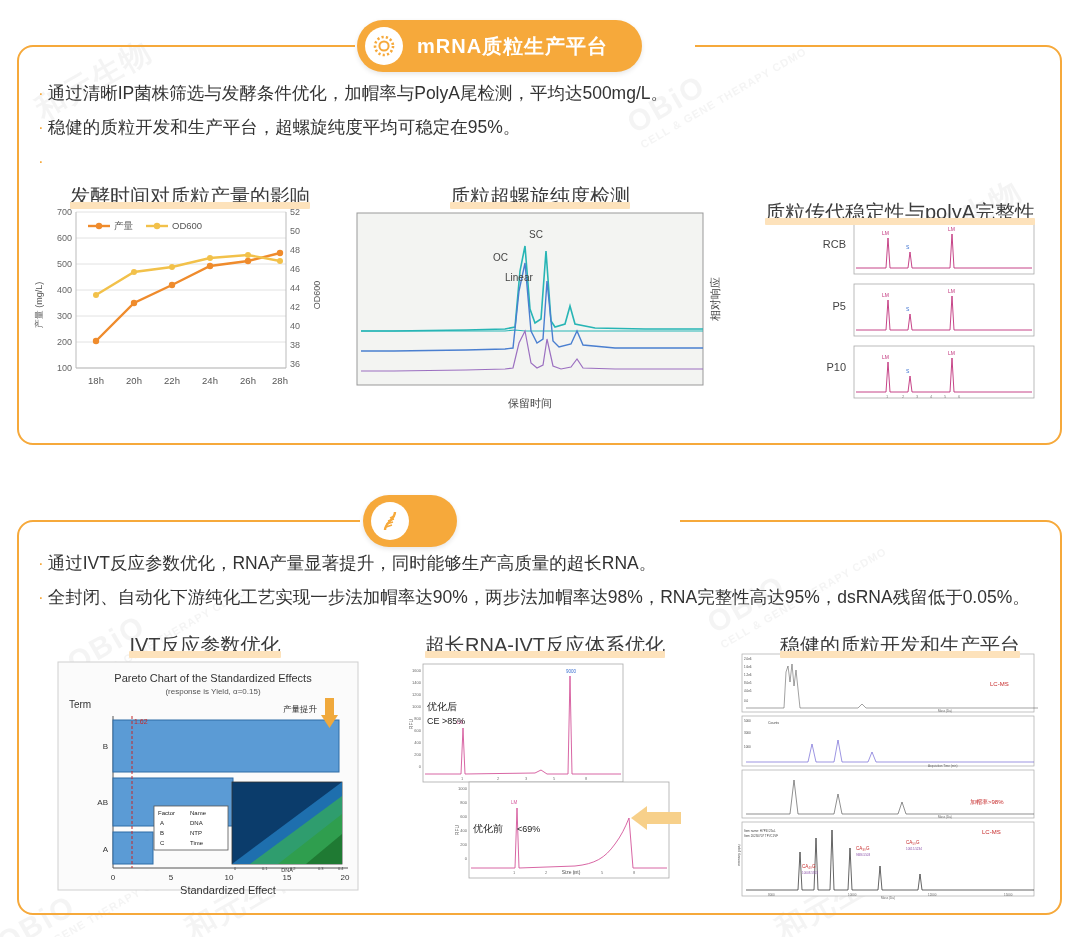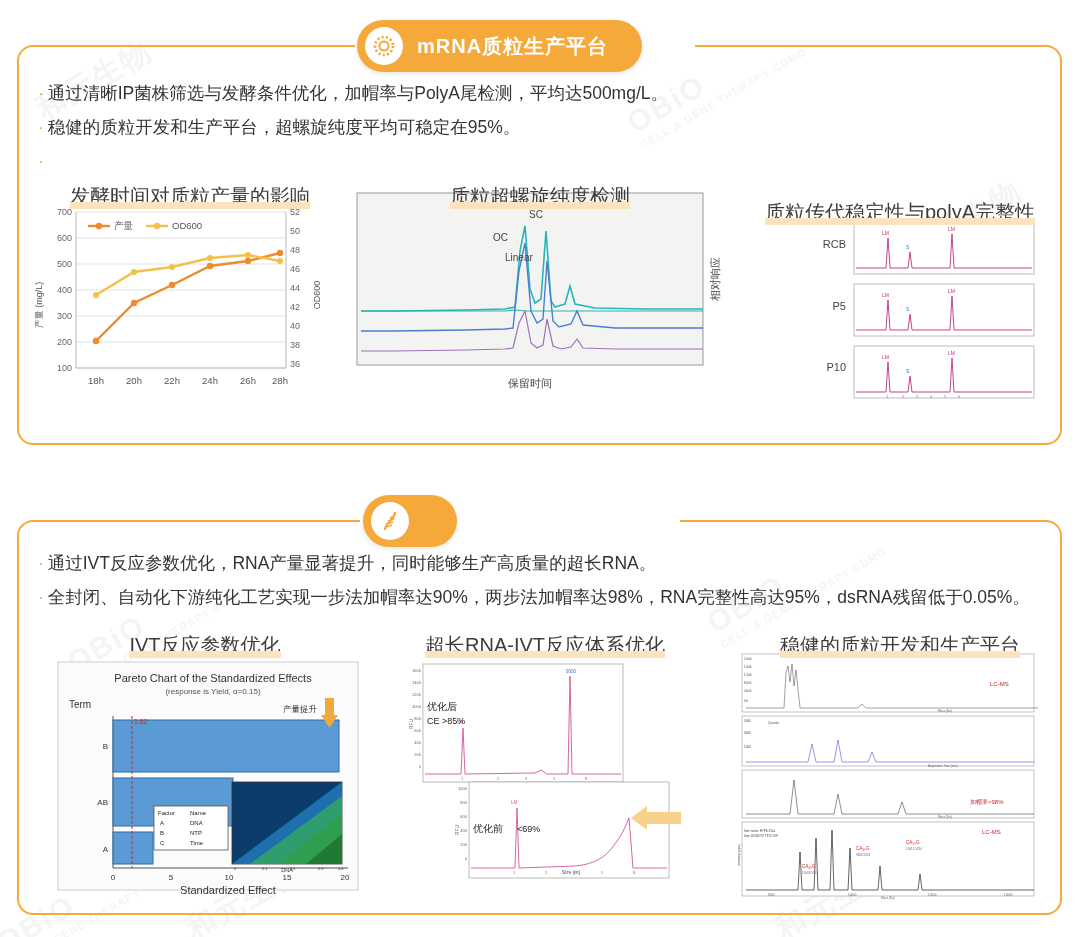--- a/index.html
+++ b/index.html
@@ -206,21 +206,21 @@
     <line x1="60" y1="26" x2="82" y2="26" stroke="#ef8b2c" stroke-width="2.4"></line>
         <circle cx="71" cy="26" r="3.2" fill="#ef8b2c"></circle>
     <text x="86" y="29" font-size="9.5" fill="#555" font-family="Liberation Sans, sans-serif">产量</text>
     <line x1="118" y1="26" x2="140" y2="26" stroke="#f2c14a" stroke-width="2.4"></line>
         <circle cx="129" cy="26" r="3.2" fill="#f2c14a"></circle>
     <text x="144" y="29" font-size="9.5" fill="#555" font-family="Liberation Sans, sans-serif">OD600</text>
   </g>
 </svg>
 </div>
 
-<div class="figbox" style="left:355px;top:191px;width:370px;height:205px;">
+<div class="figbox" style="left:355px;top:211px;width:370px;height:205px;">
 <svg width="370" height="205" viewBox="0 0 370 205">
   <rect x="2" y="2" width="346" height="172" fill="#f3f4f2" stroke="#999" stroke-width="1"></rect>
 
   <path d="M6,120 L150,120 L160,119 L170,120 L348,120" fill="none" stroke="#27b5b5" stroke-width="1.2"></path>
 
   <path d="M6,120 C60,120 110,119 150,118 L160,116 L165,60 L170,35 L175,98 L180,112 L186,108 L191,40 L196,110 L200,116 L210,113 L215,95 L220,113 L240,117 L290,118 L348,118" fill="none" stroke="#27b5b5" stroke-width="1.6"></path>
 
   <path d="M6,140 C60,140 110,139 150,138 L158,137 L164,80 L170,52 L176,120 L182,132 L188,128 L192,70 L198,130 L204,136 L216,133 L222,120 L228,134 L260,137 L348,137" fill="none" stroke="#4a7fd0" stroke-width="1.4"></path>
 
   <path d="M6,160 C60,160 110,159 150,158 L158,157 L164,132 L170,120 L176,152 L182,157 L188,154 L192,128 L198,155 L206,158 L216,156 L222,148 L228,157 L260,158 L348,158" fill="none" stroke="#9b6fc0" stroke-width="1.2"></path>

